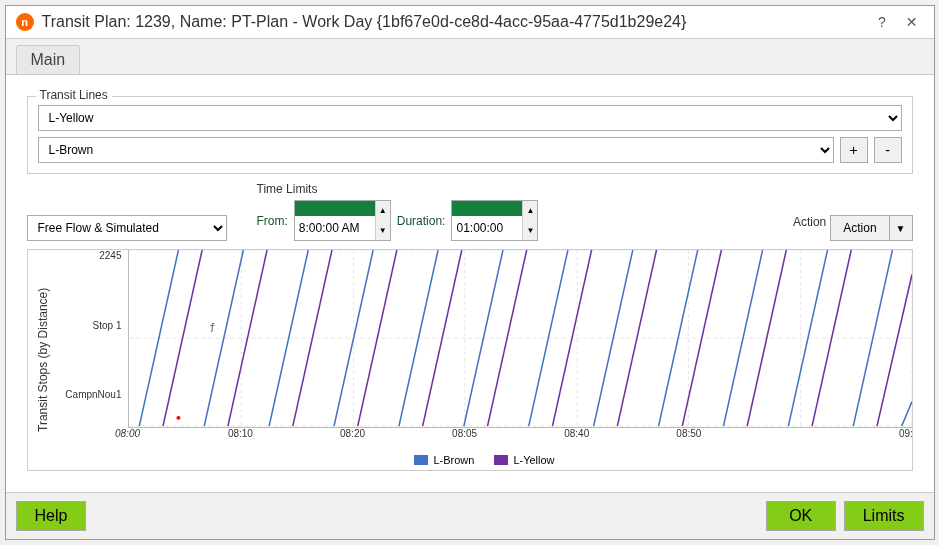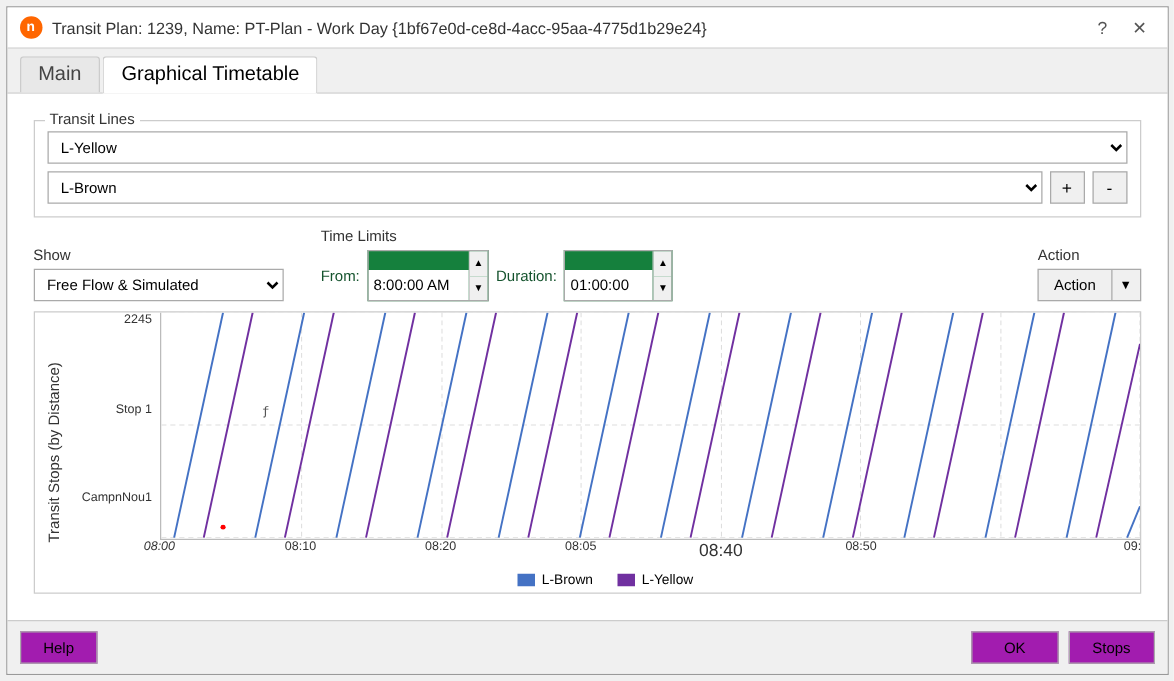--- a/index.html
+++ b/index.html
@@ -41,21 +41,21 @@
       background: #ff6600;
       border-radius: 50%;
       display: flex;
       align-items: center;
       justify-content: center;
       color: white;
       font-size: 11px;
       font-weight: bold;
     }
     .title-text {
-      font-size: 13px;
+      font-size: 16px;
       color: #333;
     }
     .title-controls {
       display: flex;
       gap: 8px;
       align-items: center;
     }
     .title-btn {
       background: none;
       border: none;
@@ -208,21 +208,21 @@
       background: #f0f0f0;
       cursor: pointer;
       font-size: 8px;
       padding: 0 3px;
       display: flex;
       align-items: center;
       justify-content: center;
     }
     .action-group {
       display: flex;
-      flex-direction: column;
+      flex-direction: row;
       gap: 4px;
       margin-left: auto;
     }
     .action-group label {
       font-size: 12px;
       color: #333;
     }
     .action-btn {
       display: flex;
       border: 1px solid #aaa;
@@ -296,23 +296,23 @@
       display: flex;
       justify-content: space-between;
       padding: 8px 10px;
       border-top: 1px solid #ccc;
       background: #f0f0f0;
       align-items: center;
     }
     .footer-btn {
       padding: 5px 18px;
       border: 1px solid #aaa;
-      background: #a21caf;
+      background: #84cc16;
       cursor: pointer;
-      font-size: 12px;
+      font-size: 16px;
     }
     .footer-right {
       display: flex;
       gap: 8px;
     }
     svg.chart-svg {
       position: absolute;
       top: 0; left: 0;
       width: 100%;
       height: 100%;
@@ -346,23 +346,20 @@
     </div>
     <div class="title-controls">
       <button class="title-btn">?</button>
       <button class="title-btn">✕</button>
     </div>
   </div>
 
   <div class="tabs">
     <div class="tab">
       <span>Main</span>
-    </div>
-    <div class="tab active">
-      <span>Graphical Timetable</span>
     </div>
   </div>
 
   <div class="content">
 
     <div class="section-box">
       <span class="section-label">Transit Lines</span>
       <div class="dropdowns">
         <div class="dropdown-row">
           <select>
@@ -375,21 +372,20 @@
           </select>
           <button class="btn-small">+</button>
           <button class="btn-small">-</button>
         </div>
       </div>
     </div>
 
     <div class="controls-row">
 
       <div class="show-group">
-        <label>Show</label>
         <select>
           <option>Free Flow &amp; Simulated</option>
           <option>Free Flow</option>
           <option>Simulated</option>
         </select>
       </div>
 
       <div class="time-limits-group">
         <label>Time Limits</label>
         <div class="time-limits-inner">
@@ -483,21 +479,21 @@
               <text x="78" y="88" font-size="10" fill="#555" font-family="monospace">ƒ</text>
             </svg>
           </div>
         </div>
 
         <div style="display:flex; margin-left:70px; position:relative; height:22px;">
           <span style="position:absolute; left:0; font-size:10px; transform:translateX(-50%); color:#333;font-style:italic;">08:00</span>
           <span style="position:absolute; left:14.4%; font-size:10px; transform:translateX(-50%); color:#333;">08:10</span>
           <span style="position:absolute; left:28.7%; font-size:10px; transform:translateX(-50%); color:#333;">08:20</span>
           <span style="position:absolute; left:43%; font-size:10px; transform:translateX(-50%); color:#333;">08:05</span>
-          <span style="position:absolute; left:57.3%; font-size:14px; transform:translateX(-50%); color:#333;">08:40</span>
+          <span style="position:absolute; left:57.3%; font-size:10px; transform:translateX(-50%); color:#333;">08:40</span>
           <span style="position:absolute; left:71.6%; font-size:10px; transform:translateX(-50%); color:#333;">08:50</span>
           <span style="position:absolute; right:0; font-size:10px; transform:translateX(50%); color:#333;">09:00</span>
         </div>
 
 
         <div class="legend">
           <div class="legend-item">
             <div class="legend-color" style="background:#4472C4;"></div>
             <span>L-Brown</span>
           </div>
@@ -507,16 +503,16 @@
           </div>
         </div>
       </div>
     </div>
   </div>
 
   <div class="footer">
     <button class="footer-btn">Help</button>
     <div class="footer-right">
       <button class="footer-btn" style="min-width:70px;">OK</button>
-      <button class="footer-btn">Stops</button>
+      <button class="footer-btn">Limits</button>
     </div>
   </div>
 </div>
 
 </body></html>

